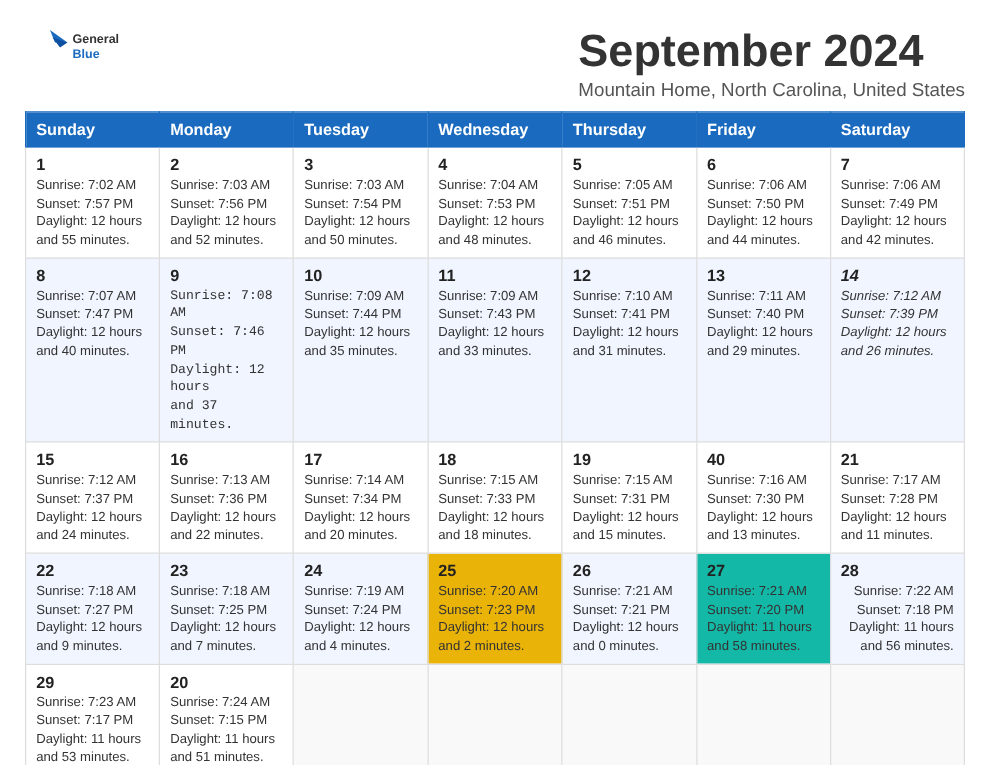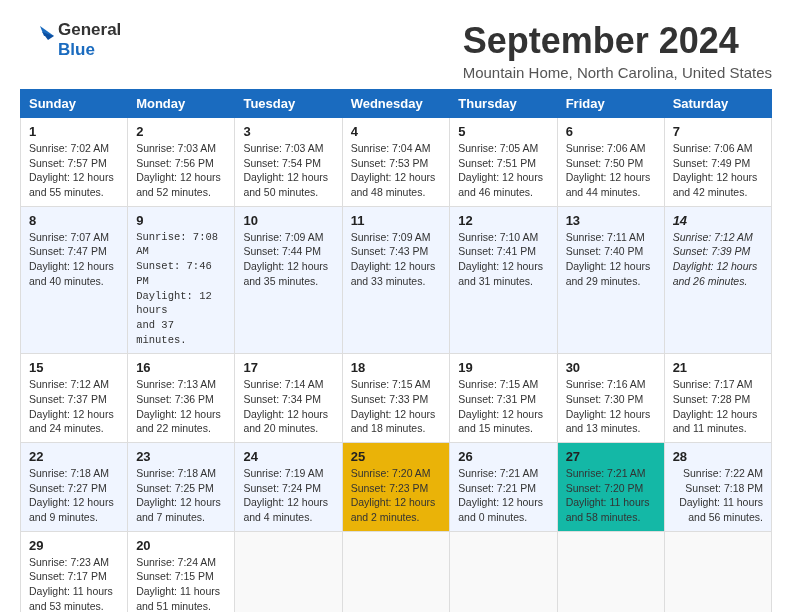--- a/index.html
+++ b/index.html
@@ -80,21 +80,21 @@
 </head>
 <body>
 
 <div class="header-area">
   <div class="logo">
   <div style="display:flex;align-items:center;gap:2px;">
     <svg width="36" height="36" viewBox="0 0 36 36">
       <polygon points="20,4 34,14 24,14" fill="#1a6bbf"></polygon>
       <polygon points="22,10 34,14 28,18" fill="#0d4fa0"></polygon>
     </svg>
-    <div style="font-size:17px;line-height:1.2;">
+    <div style="font-size:10px;line-height:1.2;">
       <span style="color:#333;font-weight:bold;">General</span><br>
       <span style="color:#1a6bbf;font-weight:bold;">Blue</span>
     </div>
   </div>
 </div>
   <div class="title-area">
     <div class="month-title">September 2024</div>
     <div class="location">Mountain Home, North Carolina, United States</div>
   </div>
 </div>
@@ -244,21 +244,21 @@
 and 18 minutes.</div>
         </td>
         <td style="background: rgb(255, 255, 255);">
           <span class="day-num">19</span>
           <div class="day-info" style="white-space: pre-line;">Sunrise: 7:15 AM
 Sunset: 7:31 PM
 Daylight: 12 hours
 and 15 minutes.</div>
         </td>
         <td style="background: rgb(255, 255, 255);">
-          <span class="day-num">30</span>
+          <span class="day-num">40</span>
           <div class="day-info" style="white-space: pre-line;">Sunrise: 7:16 AM
 Sunset: 7:30 PM
 Daylight: 12 hours
 and 13 minutes.</div>
         </td>
         <td style="background: rgb(255, 255, 255);">
           <span class="day-num">21</span>
           <div class="day-info" style="white-space: pre-line;">Sunrise: 7:17 AM
 Sunset: 7:28 PM
 Daylight: 12 hours

